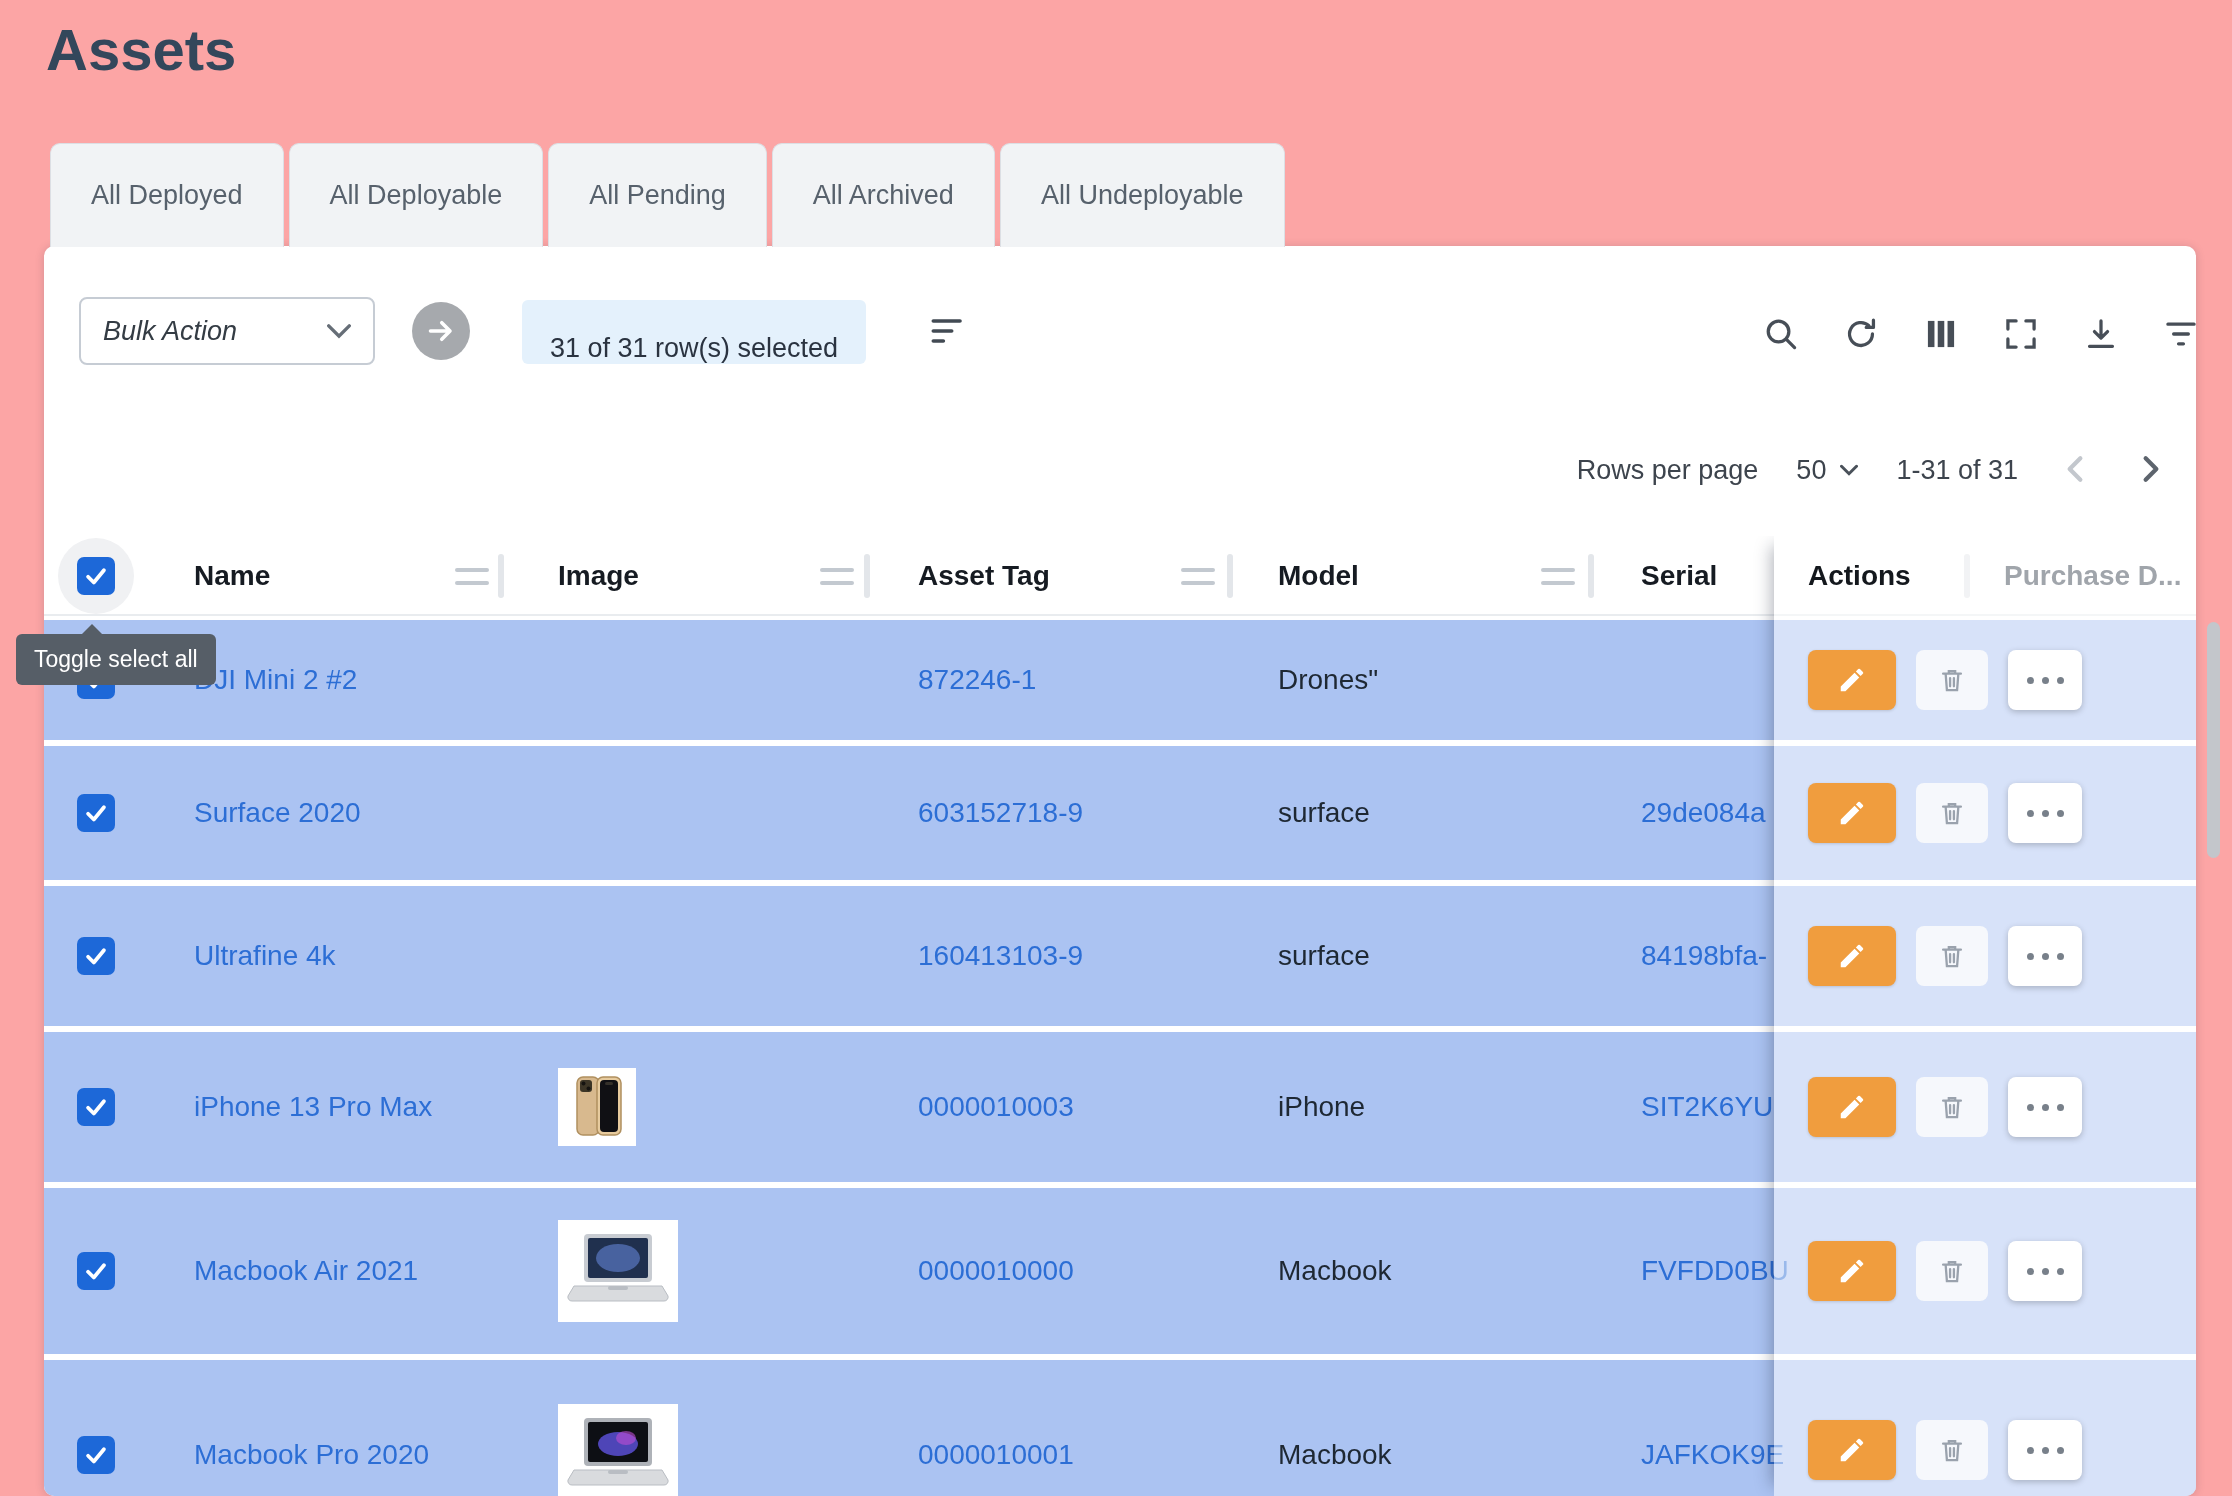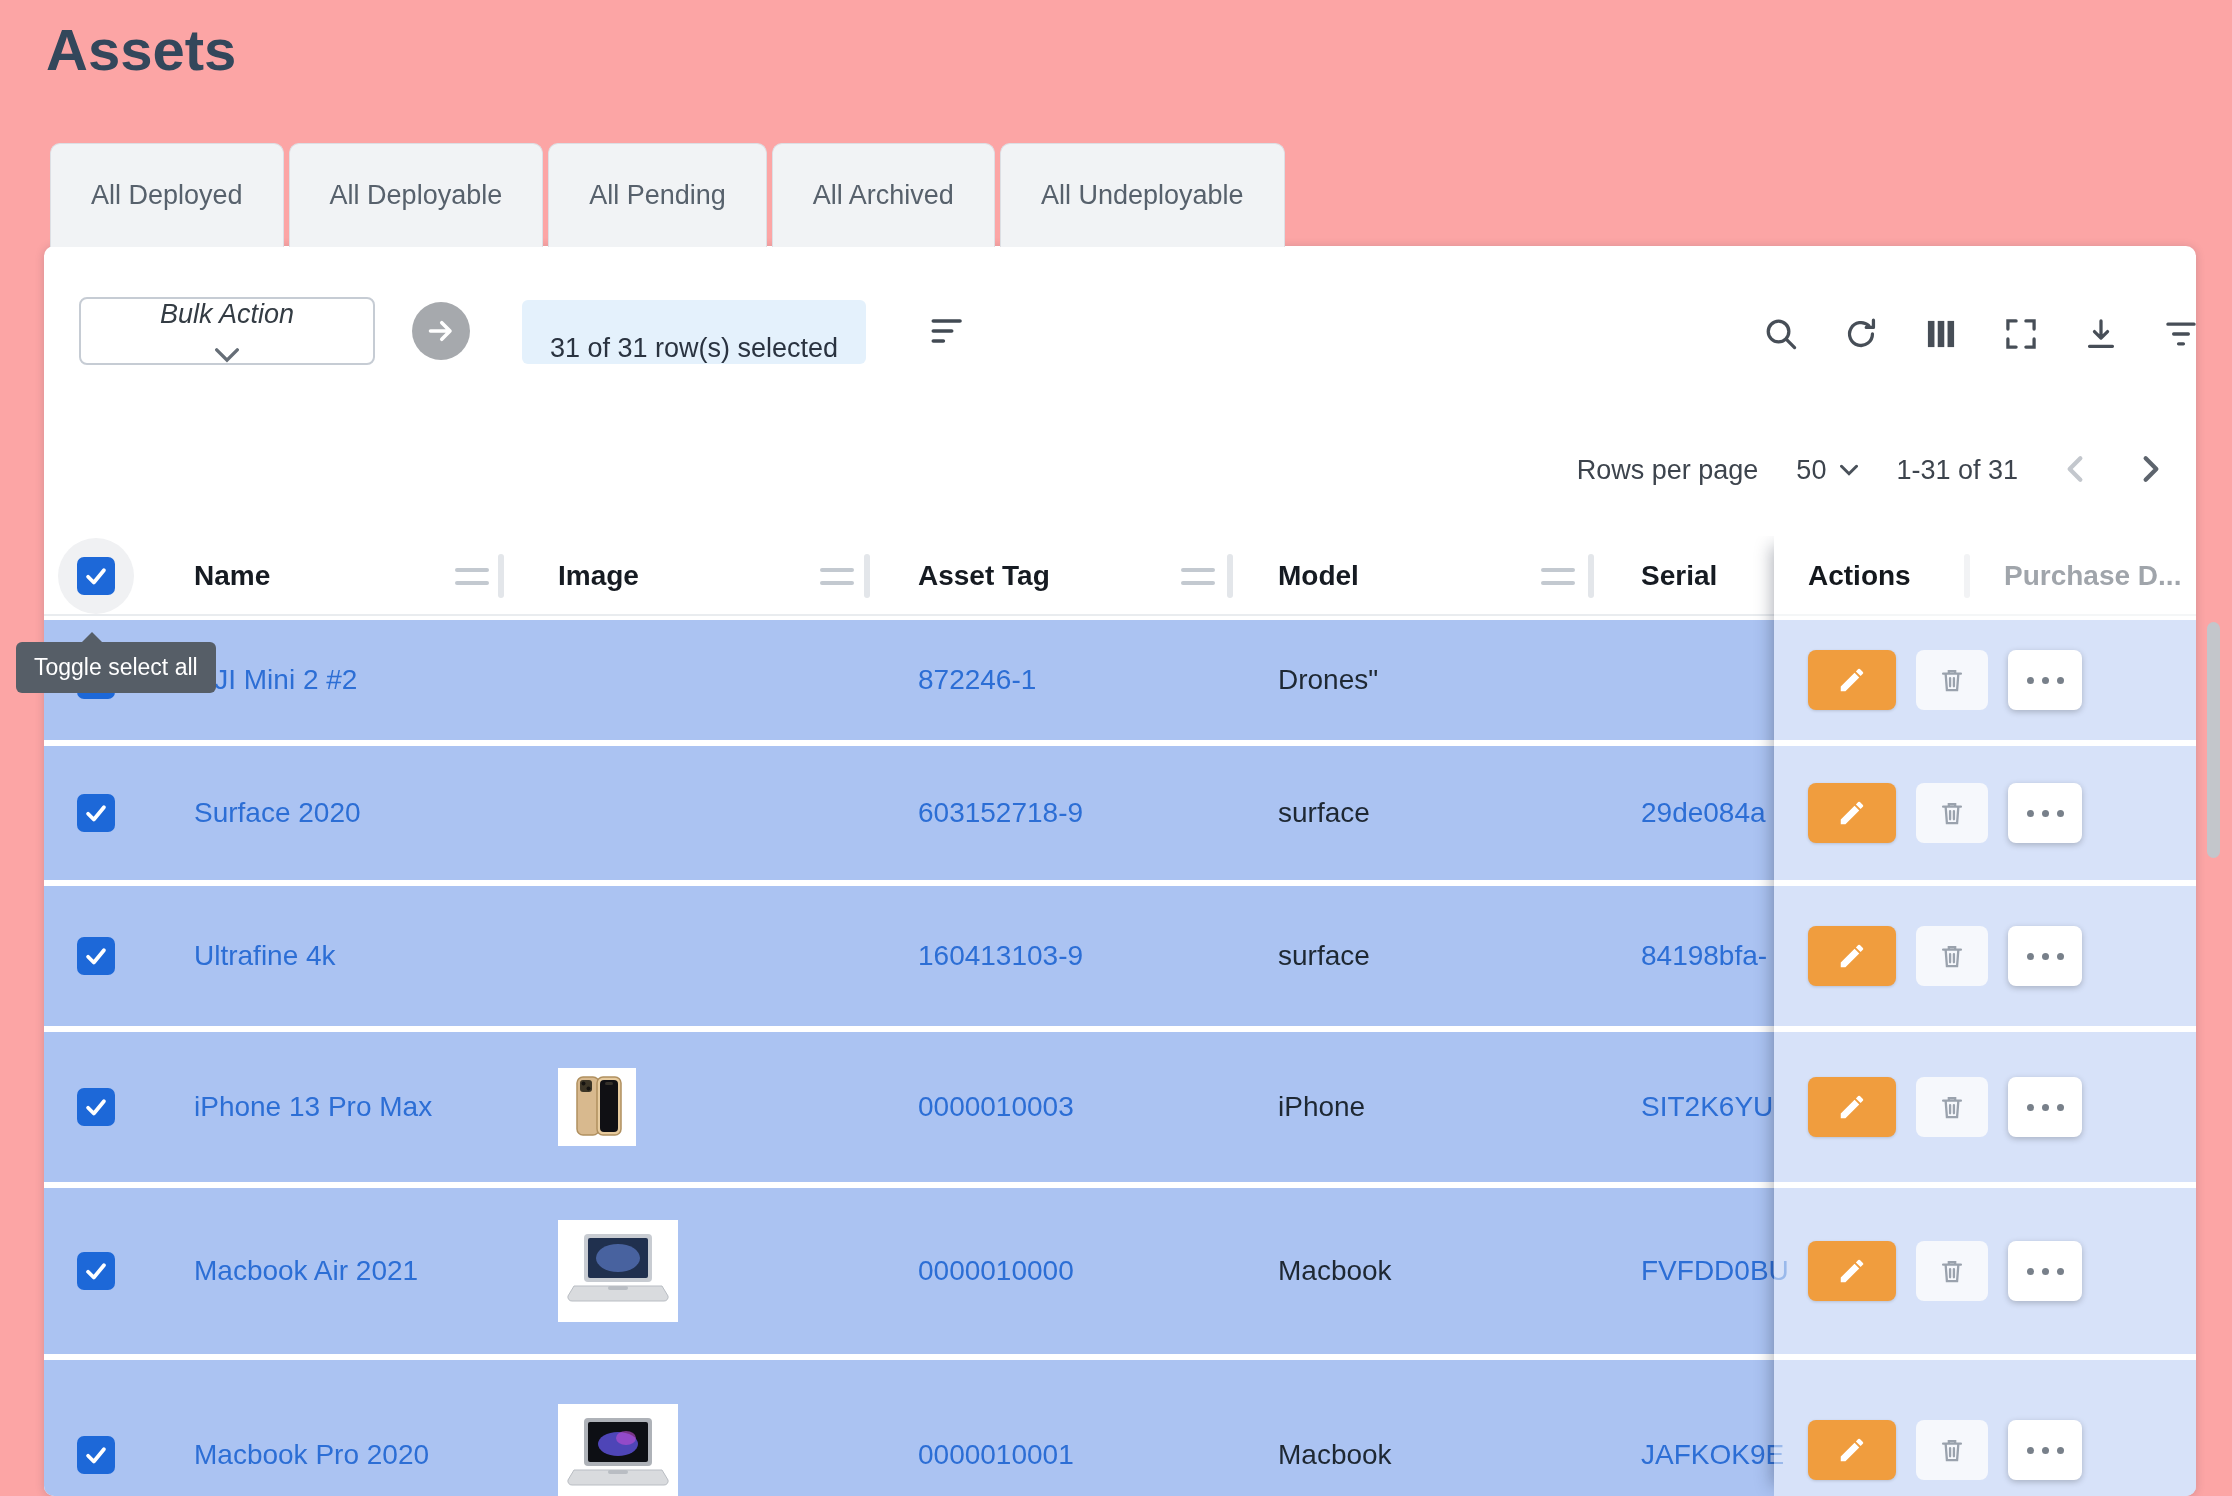--- a/index.html
+++ b/index.html
@@ -30,21 +30,21 @@
   
   .card{
     position:absolute; left:44px; top:246px; width:2152px; height:1250px;
     background:#fff; border-radius:10px; box-shadow:0 1px 10px rgba(30,40,60,.18); overflow:hidden;
   }
 
   
   .bulk-select{
     position:absolute; left:35px; top:51px; width:296px; height:68px; background:#fff;
     border:2px solid #c6ccd4; border-radius:8px; display:flex; align-items:center;
-    justify-content:space-between; padding:0 22px; font-size:27px; font-style:italic; color:#343c44; cursor:pointer;flex-direction:column;
+    justify-content:space-between; padding:0 22px; font-size:27px; font-style:italic; color:#343c44; cursor:pointer;
   }
   .go-btn{
     position:absolute; left:368px; top:56px; width:58px; height:58px; border-radius:50%;
     background:#a6a9ad; border:none; display:flex; align-items:center; justify-content:center; cursor:pointer;
   }
   .selected-badge{
     position:absolute; left:478px; top:54px; height:64px; background:#e4f1fc; border-radius:6px;
     display:flex; align-items:flex-end; padding:0 28px; font-size:27px; color:#2a3340;
   }
   .clear-sort{ position:absolute; left:886px; top:70px; cursor:pointer; background:none; border:none; }
@@ -114,21 +114,21 @@
   }
   .btn-more{
     width:74px; height:60px; background:#fff; border:none; border-radius:8px; cursor:pointer;
     display:flex; align-items:center; justify-content:center; gap:8px; box-shadow:0 2px 6px rgba(0,0,0,.22);
   }
   .dot{ width:7px; height:7px; border-radius:50%; background:#78808a; }
 
   
   .tooltip{
     position:absolute; left:16px; top:634px; background:#565e67; color:#fff; font-size:23px;
-    padding:12px 18px; border-radius:6px; z-index:20; white-space:nowrap;margin-top:8px;
+    padding:12px 18px; border-radius:6px; z-index:20; white-space:nowrap;
   }
   .tooltip::before{
     content:""; position:absolute; top:-10px; left:66px;
     border:10px solid transparent; border-bottom-color:#565e67; border-top:none;
   }
 
   
   .scroll-thumb{
     position:absolute; right:12px; top:622px; width:13px; height:236px;
     background:#c3c6cb; border-radius:7px; z-index:30; cursor:pointer;

